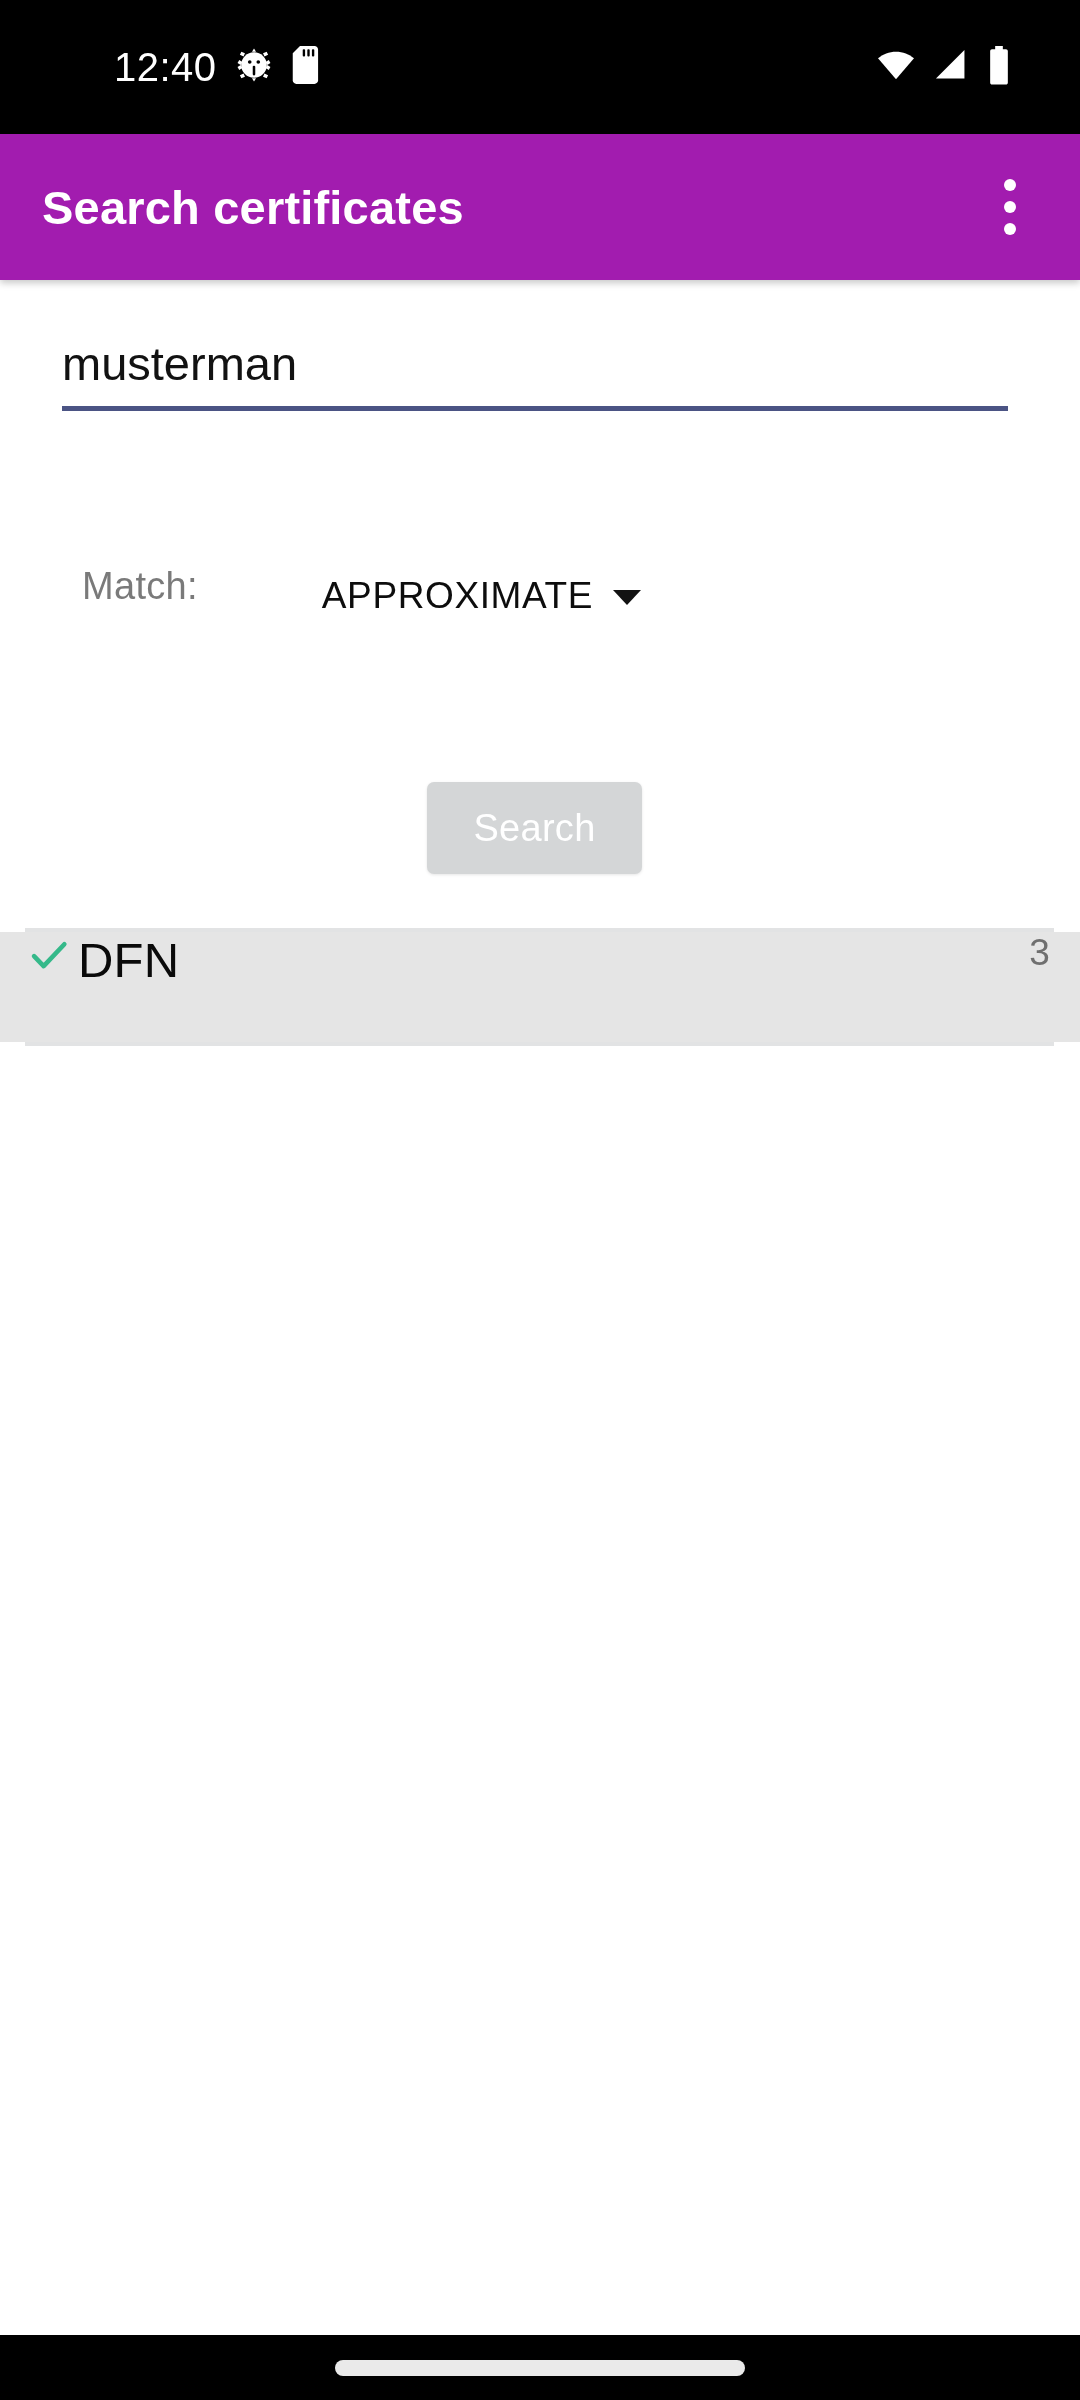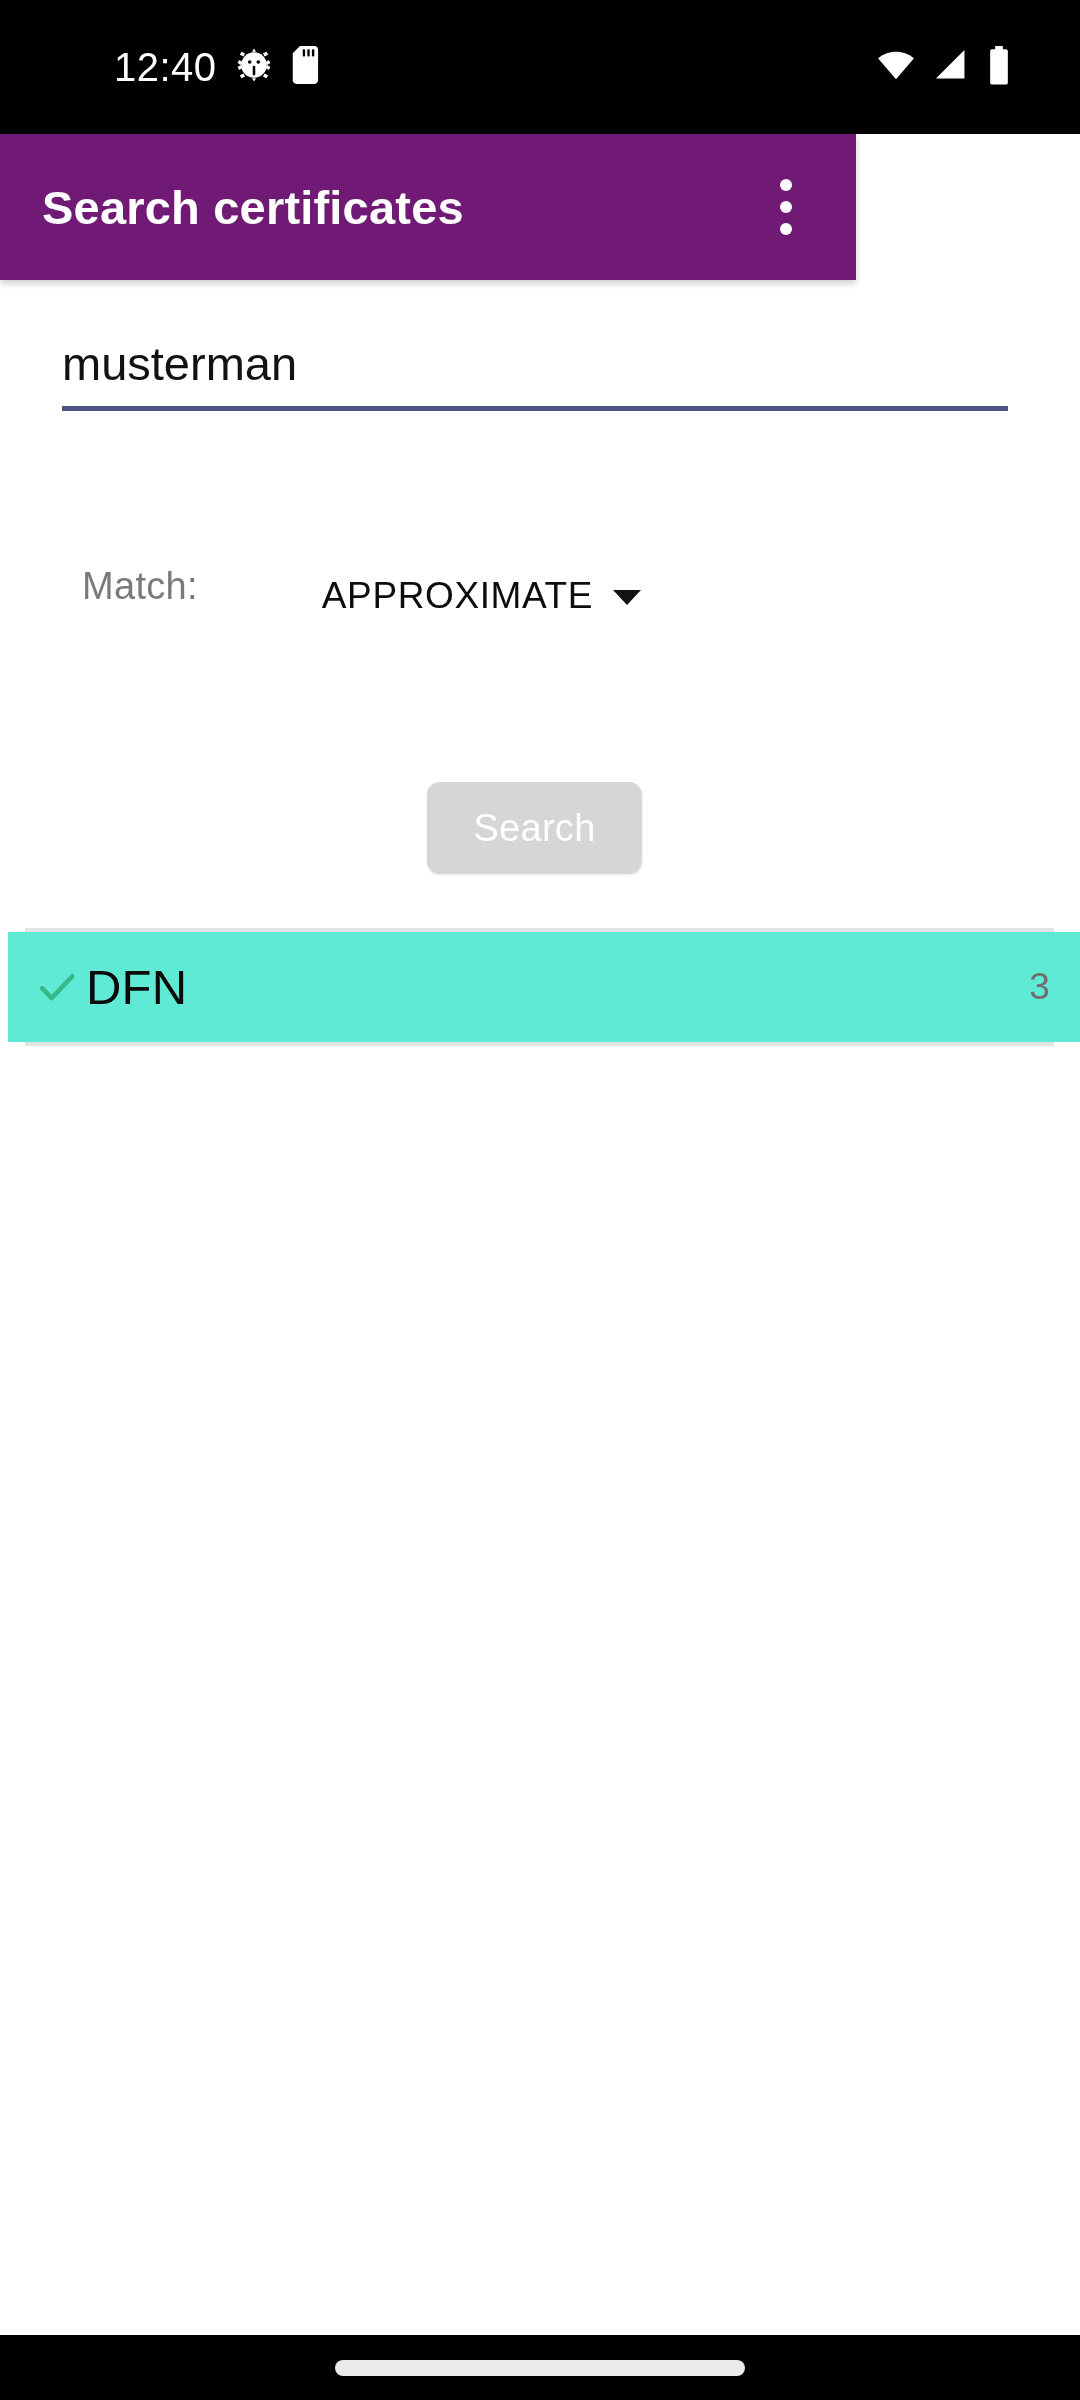--- a/index.html
+++ b/index.html
@@ -21,22 +21,22 @@
   .status-left { display:flex; align-items:center; gap:18px; padding-left:114px; }
   .status-clock {
     color:#ffffff; font-size:40px; line-height:40px; letter-spacing:0.5px;
     font-family:"Liberation Sans", sans-serif;
   }
   .status-right { display:flex; align-items:center; gap:16px; padding-right:28px; }
   .ic { display:block; }
 
   
   .app-bar {
-    position:absolute; left:0; top:134px; width:856px; height:146px;
-    background:#701a75;
+    position:absolute; left:0; top:134px; width:1080px; height:146px;
+    background:#a21caf;
     display:flex; align-items:center; justify-content:space-between;
     box-shadow:0 3px 7px rgba(0,0,0,0.22);
     z-index:5;
   }
   .app-bar-title {
     color:#ffffff; font-size:47px; font-weight:bold; letter-spacing:0.2px;
     padding-left:42px;
   }
   .overflow-btn {
     width:96px; height:96px; margin-right:22px;
@@ -76,32 +76,32 @@
   .match-value { color:#0d0d0d; font-size:37px; letter-spacing:0.6px;margin-left:46px; }
   .caret {
     width:0; height:0; border-left:14px solid transparent;
     border-right:14px solid transparent; border-top:15px solid #121212;
     margin-top:3px;
   }
 
   
   .search-btn {
     position:absolute; left:427px; top:502px; width:215px; height:92px;
-    background:#d4d6d7; border:0; border-radius:13px;
+    background:#d4d6d7; border:0; border-radius:7px;
     color:#ffffff; font-size:38px; font-family:"Liberation Sans", sans-serif;
     letter-spacing:0.3px; cursor:default;
     box-shadow:0 1px 3px rgba(0,0,0,0.10);
   }
 
   
   .list { position:absolute; left:0; top:648px; width:1080px; }
   .divider { height:4px; background:#e2e3e4; margin:0 26px 0 25px; }
   .list-row {
-    height:110px; display:flex; align-items:center;
-    padding:0 30px 0 26px; cursor:pointer; background:#5eead4;margin-left:8px;
+    height:110px; display:flex; align-items:flex-start;
+    padding:0 30px 0 26px; cursor:pointer; background:#e5e5e5;
   }
   .check-icon {
     width:46px; height:46px; flex:0 0 46px; margin-right:6px;
     display:flex; align-items:center; justify-content:center;
   }
   .row-label { font-size:49px; color:#0a0a0a; letter-spacing:0.2px; flex:1 1 auto; }
   .row-count { font-size:37px; color:#6f6f6f; letter-spacing:0.2px; }
 
   
   .nav-bar {

